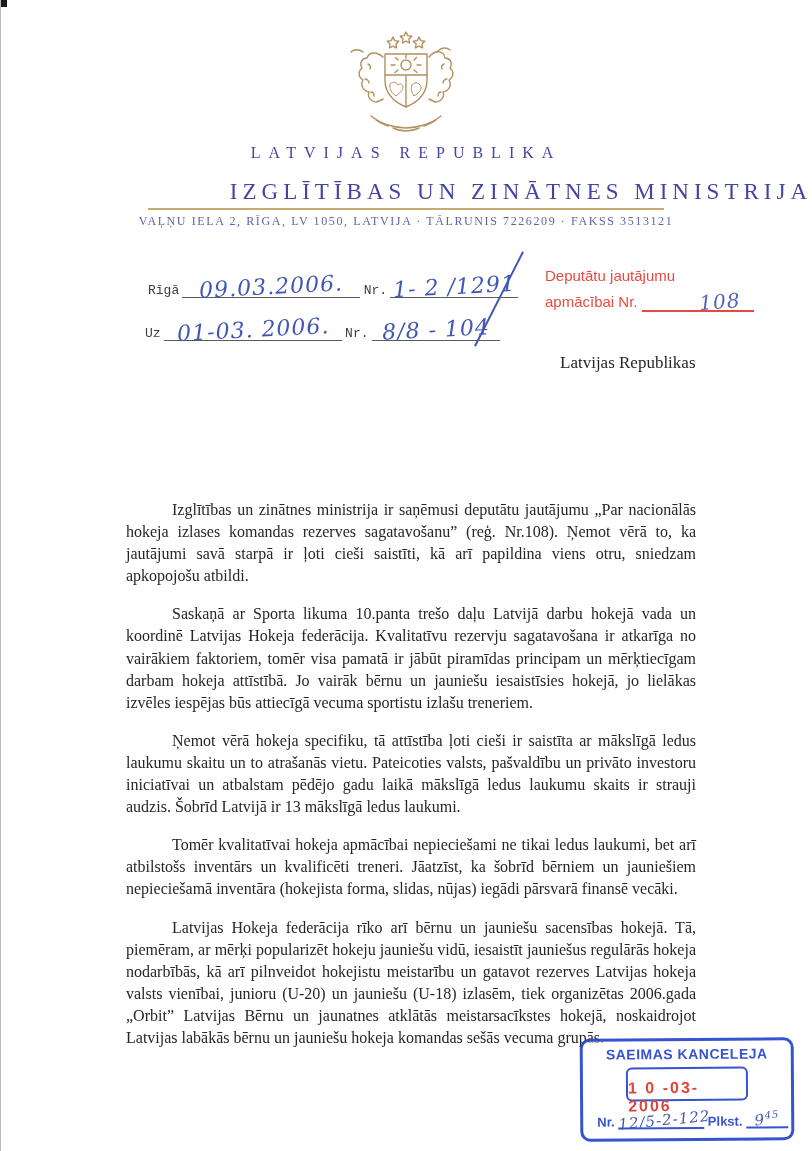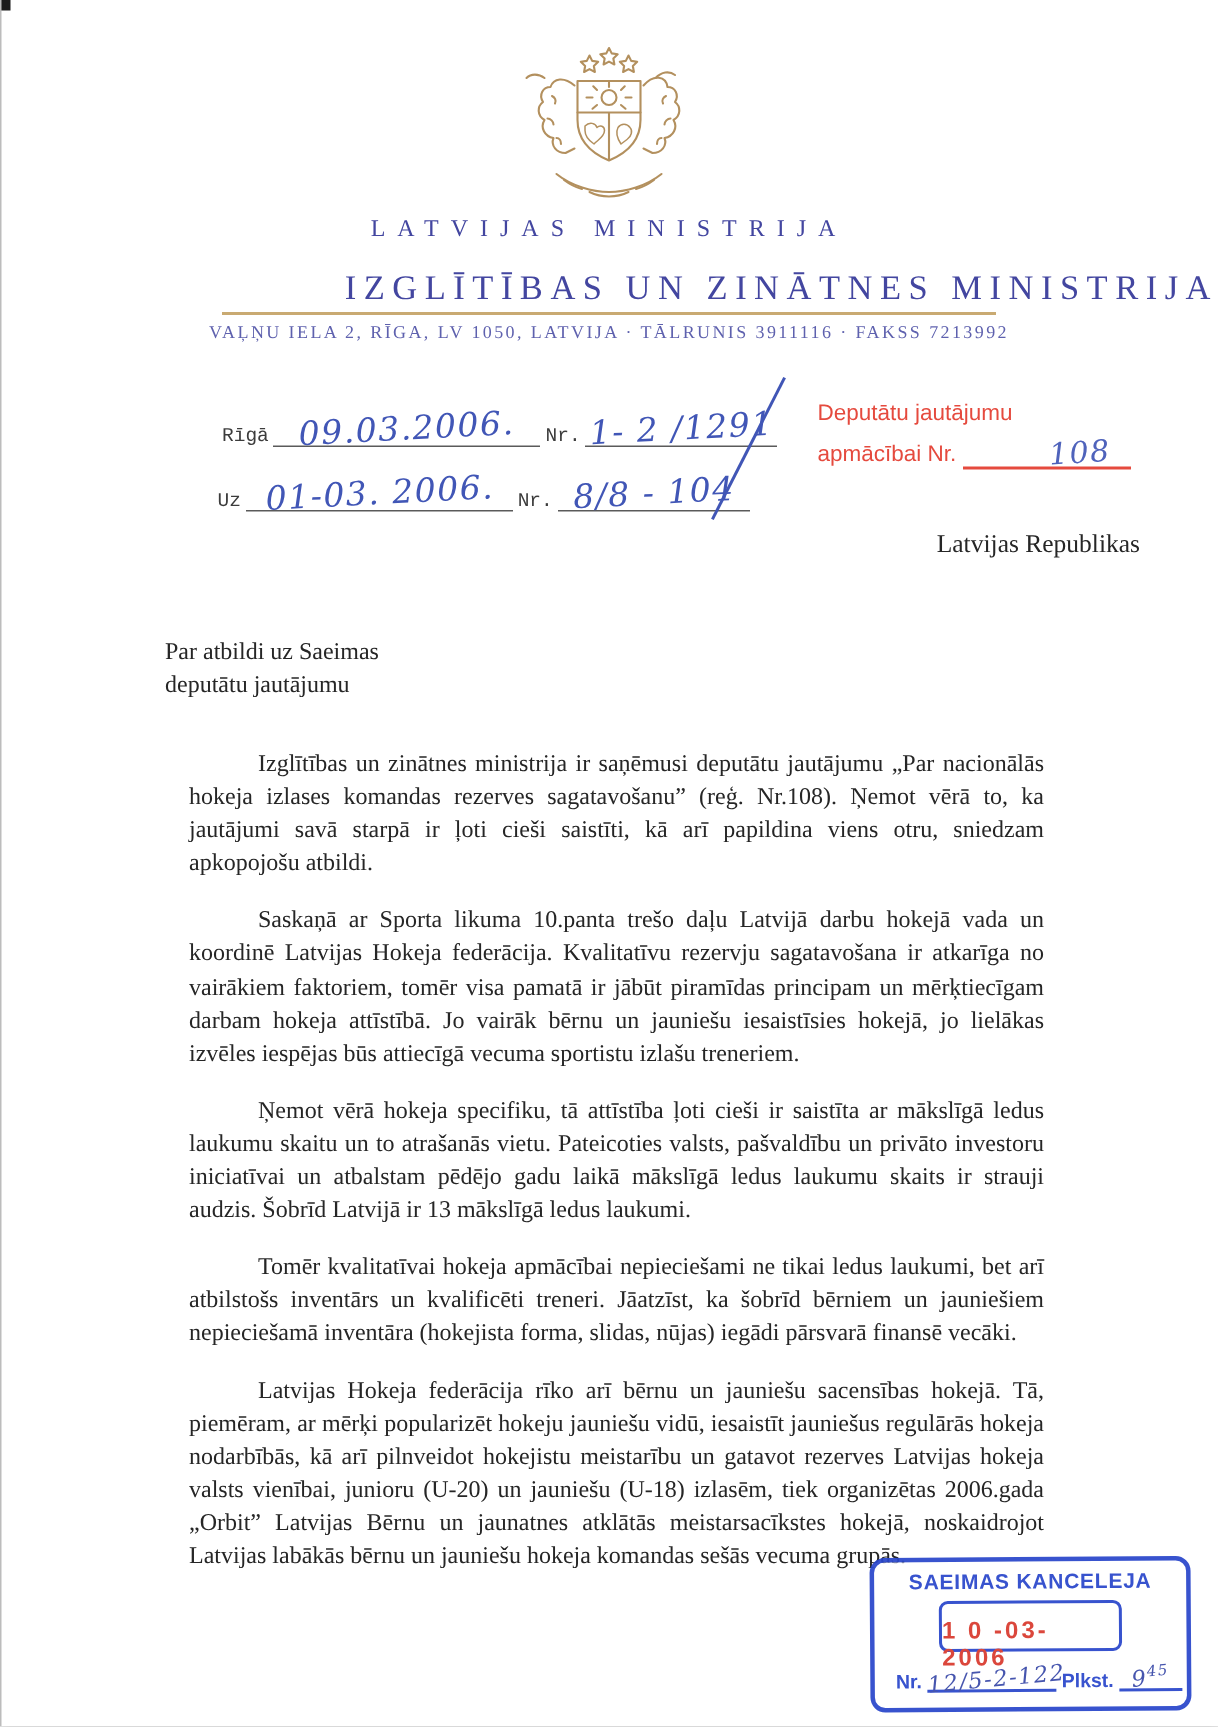--- a/index.html
+++ b/index.html
@@ -57,21 +57,21 @@
     color:var(--stamp-red); line-height:20px; opacity:.92;
   }
   .reg-stamp .row2 { margin-top:2px; white-space:nowrap; }
   .reg-stamp .red-uline {
     display:inline-block; width:112px; border-bottom:2px solid var(--stamp-red);
     text-align:right; vertical-align:bottom;
   }
   .reg-stamp .hand { font-size:20px; display:inline-block; transform:rotate(-4deg) translateY(3px); padding-right:14px; }
 
   
-  .recipient { position:absolute; left:560px; top:352px; width:200px; text-align:right; font-size:17px; line-height:22px; }
+  .recipient { position:absolute; left:560px; top:352px; width:200px; text-align:left; font-size:17px; line-height:22px; }
   .subject   { position:absolute; left:110px; top:424px; font-size:16px; line-height:22px; }
 
   
   .body-text { position:absolute; left:110px; top:483px; width:602px; }
   .body-text p {
     margin:16px; text-align:justify; text-indent:46px;
     font-size:16px; line-height:22.1px; color:var(--text);
   }
 
   
@@ -116,24 +116,24 @@
     <path stroke-width="1" d="M71 61c2-3 6-3 8 0 2 2 1 6-2 8l-4 3c-2-3-4-7-2-11z"></path>
     <path d="M42 33c-7-6-14-5-16 1-5 0-8 5-5 10-4 3-4 9 1 12-3 5 0 11 6 12-2 5 2 10 8 10l6-3"></path>
     <path d="M27 40c2 1 3 3 2 5M24 55c2 0 4 2 4 4M30 68c2 0 3 2 3 4"></path>
     <path d="M88 33c7-8 15-6 16 1 5 0 8 5 5 10 4 3 4 9-1 12 3 5 0 11-6 12 2 5-2 10-8 10l-6-3"></path>
     <path d="M103 40c-2 1-3 3-2 5M106 55c-2 0-4 2-4 4M100 68c-2 0-3 2-3 4"></path>
     <path d="M96 28c4-4 9-5 13-2M22 28c-4-3-9-3-12 0"></path>
     <path d="M30 92c10 8 24 12 35 12 11 0 25-4 35-12"></path>
     <path d="M35 96c4 3 8 5 12 6M95 96c-4 3-8 5-12 6M52 104c4 2 9 3 13 3s9-1 13-3"></path>
   </svg>
 
-  <div class="country">LATVIJAS MINISTRIJA</div>
+  <div class="country">LATVIJAS REPUBLIKA</div>
   <div class="ministry">IZGLĪTĪBAS UN ZINĀTNES MINISTRIJA</div>
   <div class="gold-rule"></div>
-  <div class="addr">VAĻŅU IELA 2, RĪGA, LV 1050, LATVIJA · TĀLRUNIS 3911116 · FAKSS 7213992</div>
+  <div class="addr">VAĻŅU IELA 2, RĪGA, LV 1050, LATVIJA · TĀLRUNIS 7226209 · FAKSS 3513121</div>
 
   <div class="ref-line" style="left:148px; top:272px;">
     <span class="lbl">Rīgā</span>
     <span class="uline ref-date"><span class="hand">09.03.2006.</span></span>
     <span class="lbl">Nr.</span>
     <span class="uline ref-nr"><span class="hand">1- 2 /1291</span></span>
   </div>
   <div class="ref-line" style="left:145px; top:315px;">
     <span class="lbl">Uz</span>
     <span class="uline ref-date"><span class="hand">01-03. 2006.</span></span>
@@ -147,24 +147,20 @@
     <div class="row2">
       <span>apmācībai Nr.</span>
       <span class="red-uline"><span class="hand">108</span></span>
     </div>
   </div>
 
   <div class="recipient">
     <div>Latvijas Republikas</div>
   </div>
 
-  <div class="subject">
-    <div>Par atbildi uz Saeimas</div>
-    <div>deputātu jautājumu</div>
-  </div>
 
   <div class="body-text">
     <p>Izglītības un zinātnes ministrija ir saņēmusi deputātu jautājumu „Par nacionālās hokeja izlases komandas rezerves sagatavošanu” (reģ. Nr.108). Ņemot vērā to, ka jautājumi savā starpā ir ļoti cieši saistīti, kā arī papildina viens otru, sniedzam apkopojošu atbildi.</p>
     <p>Saskaņā ar Sporta likuma 10.panta trešo daļu Latvijā darbu hokejā vada un koordinē Latvijas Hokeja federācija. Kvalitatīvu rezervju sagatavošana ir atkarīga no vairākiem faktoriem, tomēr visa pamatā ir jābūt piramīdas principam un mērķtiecīgam darbam hokeja attīstībā. Jo vairāk bērnu un jauniešu iesaistīsies hokejā, jo lielākas izvēles iespējas būs attiecīgā vecuma sportistu izlašu treneriem.</p>
     <p>Ņemot vērā hokeja specifiku, tā attīstība ļoti cieši ir saistīta ar mākslīgā ledus laukumu skaitu un to atrašanās vietu. Pateicoties valsts, pašvaldību un privāto investoru iniciatīvai un atbalstam pēdējo gadu laikā mākslīgā ledus laukumu skaits ir strauji audzis. Šobrīd Latvijā ir 13 mākslīgā ledus laukumi.</p>
     <p>Tomēr kvalitatīvai hokeja apmācībai nepieciešami ne tikai ledus laukumi, bet arī atbilstošs inventārs un kvalificēti treneri. Jāatzīst, ka šobrīd bērniem un jauniešiem nepieciešamā inventāra (hokejista forma, slidas, nūjas) iegādi pārsvarā finansē vecāki.</p>
     <p>Latvijas Hokeja federācija rīko arī bērnu un jauniešu sacensības hokejā. Tā, piemēram, ar mērķi popularizēt hokeju jauniešu vidū, iesaistīt jauniešus regulārās hokeja nodarbībās, kā arī pilnveidot hokejistu meistarību un gatavot rezerves Latvijas hokeja valsts vienībai, junioru (U-20) un jauniešu (U-18) izlasēm, tiek organizētas 2006.gada „Orbit” Latvijas Bērnu un jaunatnes atklātās meistarsacīkstes hokejā, noskaidrojot Latvijas labākās bērnu un jauniešu hokeja komandas sešās vecuma grupās.</p>
   </div>
 
   <div class="kstamp">

